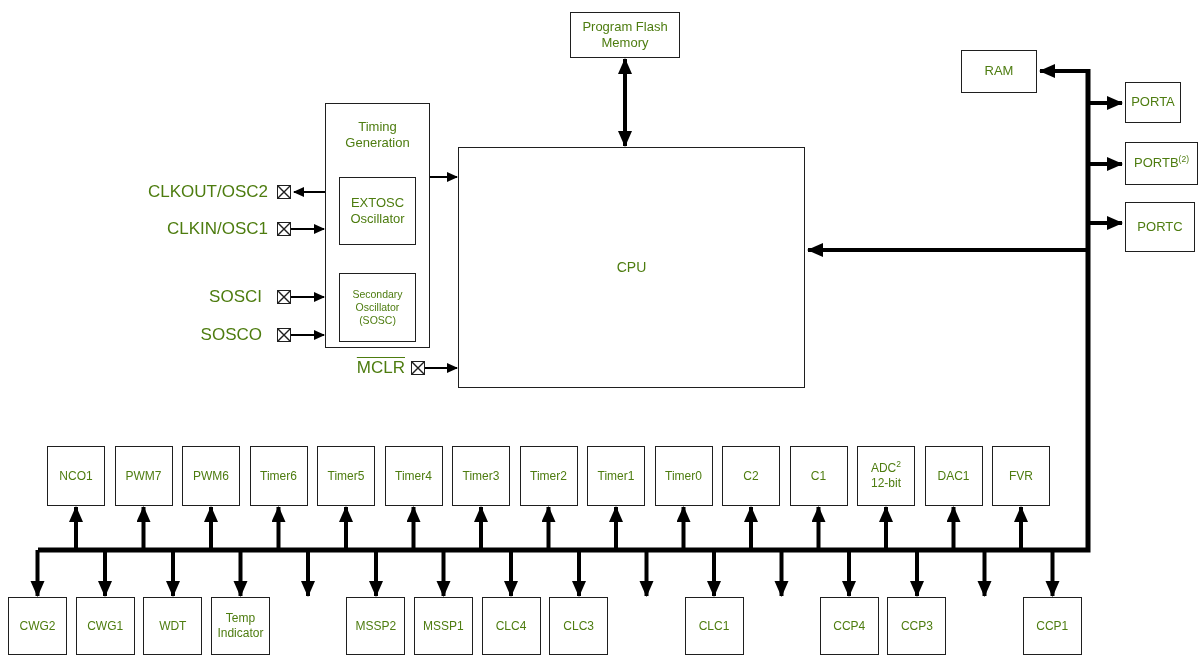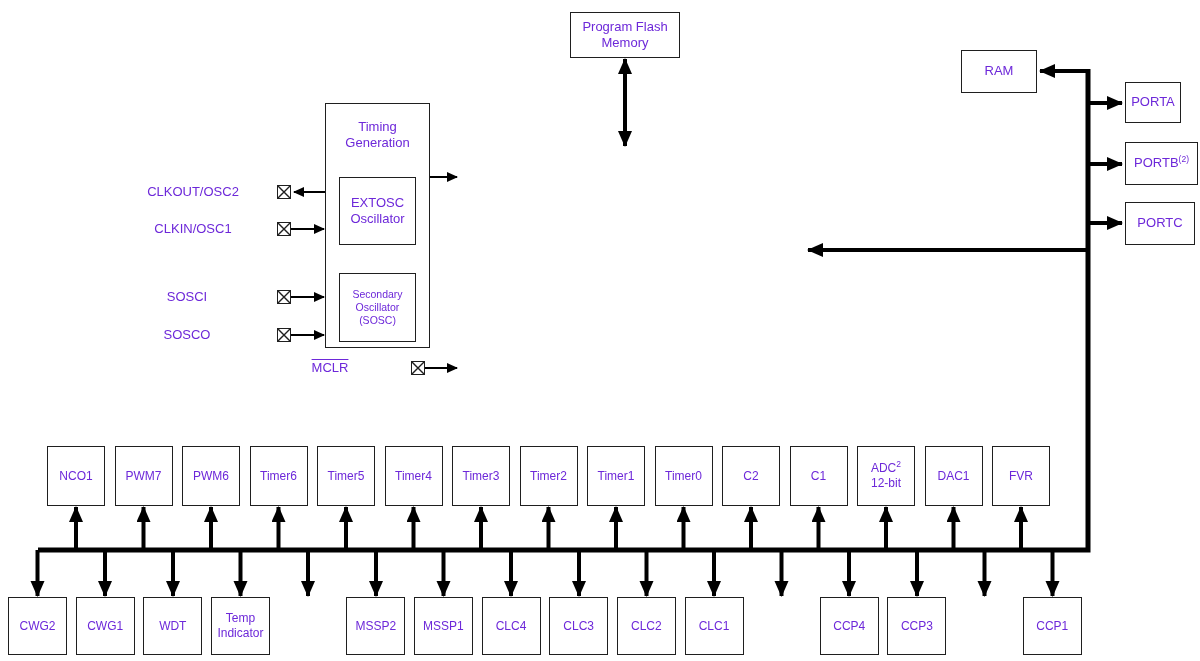--- a/index.html
+++ b/index.html
@@ -1,18 +1,18 @@
 <!DOCTYPE html>
 <html><head>
 <meta charset="utf-8">
 <style>
   html,body{margin:0;padding:0;background:#fff;}
   #canvas{
     position:relative;width:1200px;height:661px;background:#fff;overflow:hidden;
-    font-family:"Liberation Sans","DejaVu Sans",sans-serif;color:#6d28d9;
+    font-family:"Liberation Sans","DejaVu Sans",sans-serif;color:#4d7c0f;
   }
   #wires{position:absolute;left:0;top:0;width:1200px;height:661px;}
   .box{
     position:absolute;box-sizing:border-box;background:#fff;
     border:1.6px solid #1f1f1f;
     display:flex;align-items:center;justify-content:center;text-align:center;
     font-size:13px;line-height:1.25;
   }
   .box span{display:inline-block;}
   
@@ -20,31 +20,31 @@
   .cpu{left:458px;top:147px;width:347px;height:241px;font-size:14px;}
   .timing{left:325px;top:103px;width:105px;height:245px;align-items:flex-start;padding-top:15px;}
   .timing span{width:72px;}
   .extosc{left:339px;top:177px;width:77px;height:68px;}
   .extosc span{width:62px;}
   .sosc{left:339px;top:273px;width:77px;height:69px;font-size:10.5px;}
   .sosc span{width:58px;}
   .ram{left:961px;top:50px;width:76px;height:43px;}
   .porta{left:1125px;top:82px;width:56px;height:41px;}
   .portb{left:1125px;top:142px;width:73px;height:43px;}
-  .portc{left:1125px;top:202px;width:70px;height:43px;}
+  .portc{left:1125px;top:202px;width:70px;height:50px;}
   sup{font-size:8.5px;vertical-align:super;line-height:0;}
   
   .pbox{font-size:12px;}
   .row1{top:446px;width:58px;height:60px;left:calc(47px + var(--i)*67.5px);}
   .row2{top:597px;width:59px;height:58px;left:calc(8px + var(--i)*67.65px);}
   .pbox .wrap{width:54px;}
   .two-line .l1,.two-line .l2{display:block;}
   
   .pinlabel{
-    position:absolute;width:150px;text-align:center;font-size:13px;line-height:16px;
+    position:absolute;width:150px;text-align:right;font-size:17px;line-height:16px;
   }
   .lbl-clkout{left:118px;top:184px;}
   .lbl-clkin{left:118px;top:221px;}
   .lbl-sosci{left:112px;top:289px;}
   .lbl-sosco{left:112px;top:327px;}
   .lbl-mclr{left:255px;top:360px;}
   .overline{text-decoration:overline;margin-top:48px;}
   
   .pin{
     position:absolute;width:14px;height:14px;box-sizing:border-box;
@@ -126,20 +126,23 @@
       <path d="M917,550 V596" marker-end="url(#ab)"></path>
       <path d="M984.5,550 V596" marker-end="url(#ab)"></path>
       <path d="M1052.5,550 V596" marker-end="url(#ab)"></path>
     </g>
   </svg>
 
   <div class="box flash">
     <span style="width:96px;">Program Flash Memory</span>
   </div>
 
+  <div class="box cpu">
+    <span>CPU</span>
+  </div>
 
   <div class="box timing">
     <span>Timing Generation</span>
   </div>
   <div class="box extosc">
     <span>EXTOSC Oscillator</span>
   </div>
   <div class="box sosc">
     <span>Secondary Oscillator (SOSC)</span>
   </div>
@@ -257,23 +260,20 @@
     </div>
   <div class="box pbox row2" style="--i:6">
       <span class="wrap">MSSP1</span>
     </div>
   <div class="box pbox row2" style="--i:7">
       <span class="wrap">CLC4</span>
     </div>
   <div class="box pbox row2" style="--i:8">
       <span class="wrap">CLC3</span>
     </div>
-  <div class="box pbox row2" style="--i:9">
-      <span class="wrap">CLC2</span>
-    </div>
   <div class="box pbox row2" style="--i:10">
       <span class="wrap">CLC1</span>
     </div>
   <div class="box pbox row2" style="--i:12">
       <span class="wrap">CCP4</span>
     </div>
   <div class="box pbox row2" style="--i:13">
       <span class="wrap">CCP3</span>
     </div>
   <div class="box pbox row2" style="--i:15">

